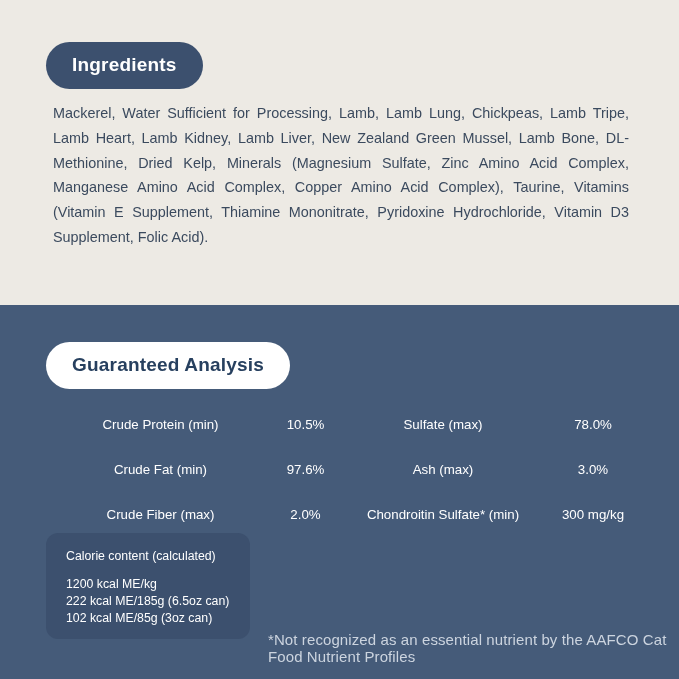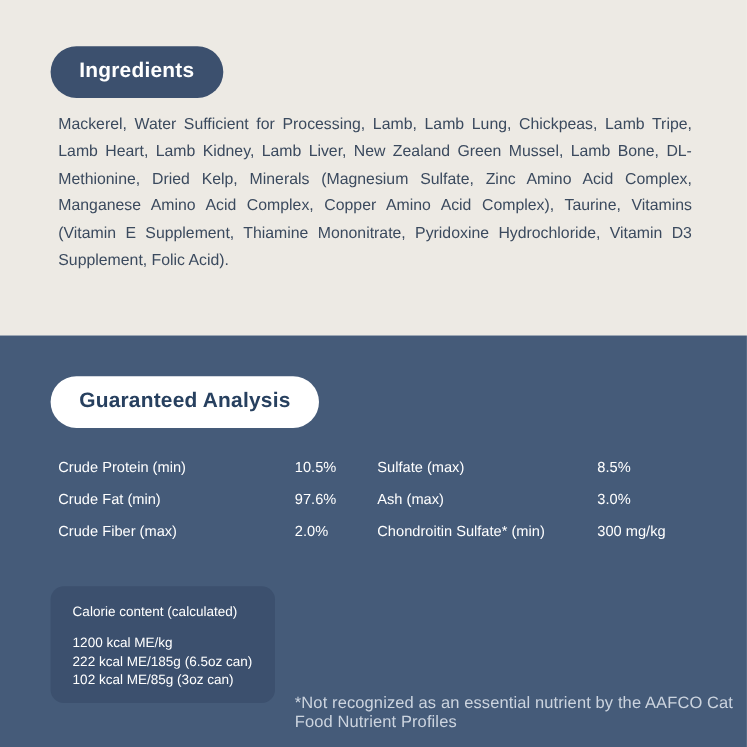--- a/index.html
+++ b/index.html
@@ -77,22 +77,23 @@
     left: 46px;
     top: 37px;
   }
   .ga-table {
     position: absolute;
     left: 53px;
     top: 105px;
     width: 590px;
     display: grid;
     grid-template-columns: 215px 75px 200px 100px;
-    row-gap: 0px;
+    row-gap: 16px;
     align-items: start;
+    text-align: center;
   }
   .ga-cell {
     font-size: 13.3px;
     color: #ffffff;
     line-height: 29px;
     white-space: nowrap;
   }
   .ga-cell.value { color: #ffffff; }
 
   
@@ -141,21 +142,21 @@
 
   <section class="ga-section">
     <div class="ga-pill-wrap">
       <span class="pill pill-light">Guaranteed Analysis</span>
     </div>
 
     <div class="ga-table">
       <div class="ga-cell">Crude Protein (min)</div>
       <div class="ga-cell value">10.5%</div>
       <div class="ga-cell">Sulfate (max)</div>
-      <div class="ga-cell value">8.5%</div>
+      <div class="ga-cell value">78.0%</div>
 
       <div class="ga-cell">Crude Fat (min)</div>
       <div class="ga-cell value">97.6%</div>
       <div class="ga-cell">Ash (max)</div>
       <div class="ga-cell value">3.0%</div>
 
       <div class="ga-cell">Crude Fiber (max)</div>
       <div class="ga-cell value">2.0%</div>
       <div class="ga-cell">Chondroitin Sulfate* (min)</div>
       <div class="ga-cell value">300 mg/kg</div>

